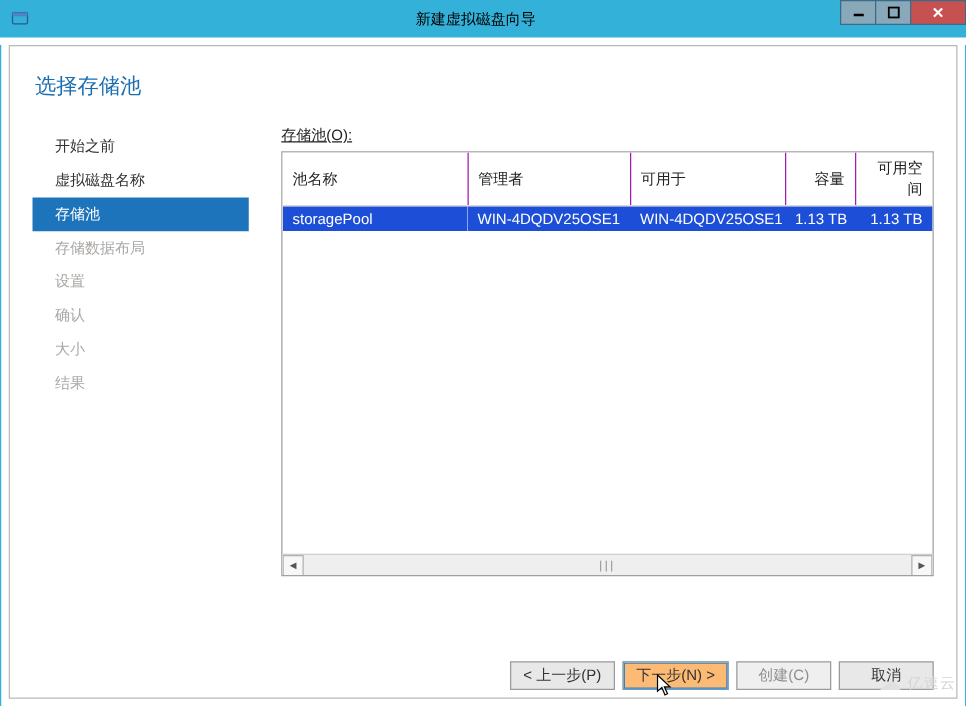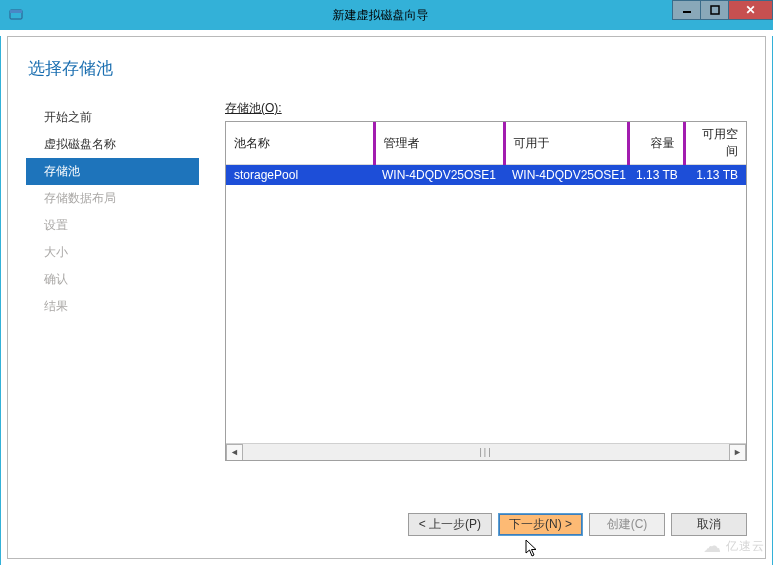--- a/index.html
+++ b/index.html
@@ -102,21 +102,21 @@
     position: relative;
     overflow: hidden;
     background:#fff;
   }
   table { width: 100%; border-collapse: collapse; table-layout: fixed;}
   thead th {
     background: #fff;
     text-align: left;
     font-weight: normal;
     padding: 4px 8px;
-    border-right: 3px solid #a21caf;
+    border-right: 1px solid #a21caf;
     border-bottom: 1px solid #d9d9d9;
     font-size: 12px;
     color:#222;
   }
   thead th:last-child { border-right:none; }
   th.num { text-align:right; }
   tbody td {
     padding: 3px 8px;
     color: #fff;
     font-size: 12px;
@@ -138,21 +138,21 @@
     width:17px; height:17px;
     border:1px solid #b0b0b0;
     background:#f7f7f7;
     display:flex;align-items:center;justify-content:center;
     font-size:9px;color:#555;
   }
   .hscroll .track { flex:1; height:17px; position:relative; display:flex;align-items:center;justify-content:center;}
   .hscroll .grip { font-size:9px;color:#888; letter-spacing:2px;}
   .footer {
     position: absolute;
-    bottom: 22px; right: 18px; left: 18px;
+    bottom: 6px; right: 18px; left: 18px;
     display: flex;
     justify-content: flex-end;
     gap: 6px;
   }
   .btn {
     min-width: 76px;
     height: 23px;
     border: 1px solid #9c9c9c;
     background: #e8e8e8;
     font-size: 12px;
@@ -217,22 +217,22 @@
   <div class="inner">
     <div class="page-heading">选择存储池</div>
 
     <div class="body">
       <div class="sidebar">
         <div class="step completed">开始之前</div>
         <div class="step completed">虚拟磁盘名称</div>
         <div class="step active">存储池</div>
         <div class="step">存储数据布局</div>
         <div class="step">设置</div>
+        <div class="step">确认</div>
         <div class="step">大小</div>
-        <div class="step">确认</div>
         <div class="step">结果</div>
       </div>
 
       <div class="main">
         <div class="list-label">存储池(O):</div>
         <div class="table-wrap">
           <table>
             <colgroup>
               <col style="width:148px">
               <col style="width:130px">

